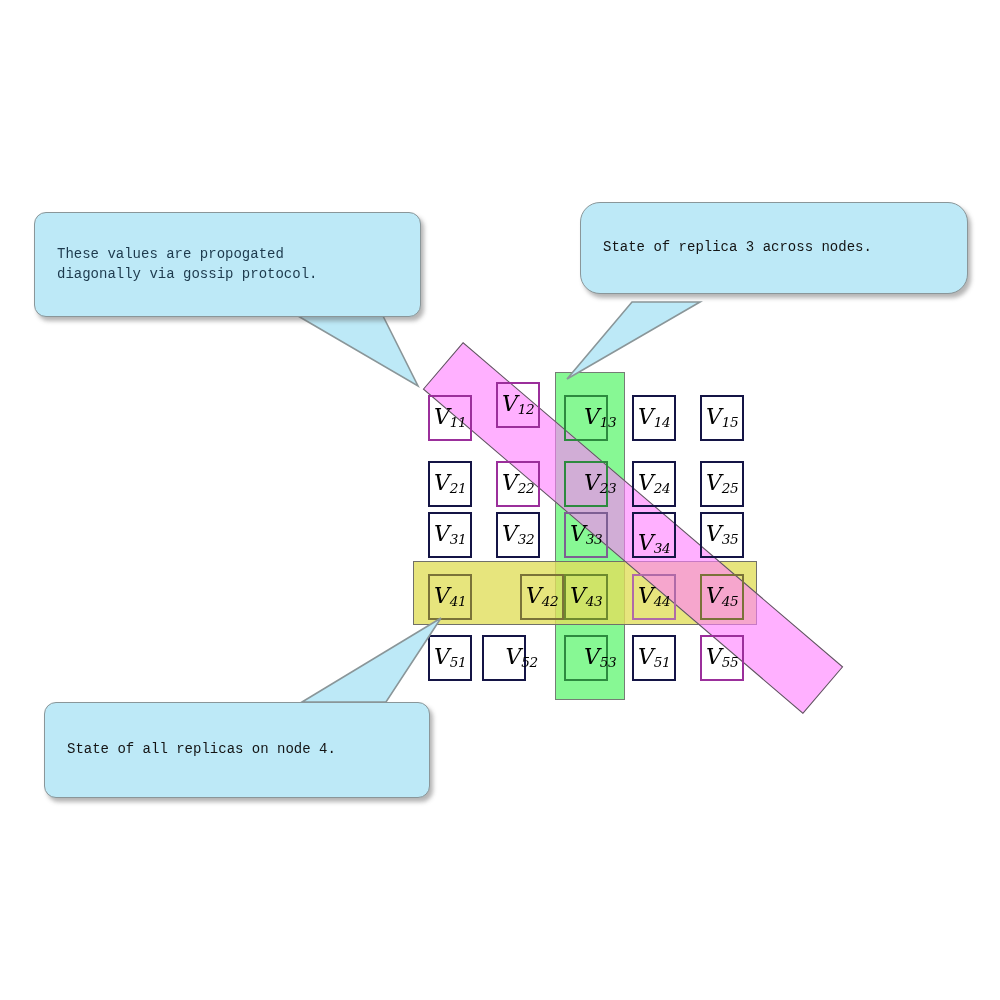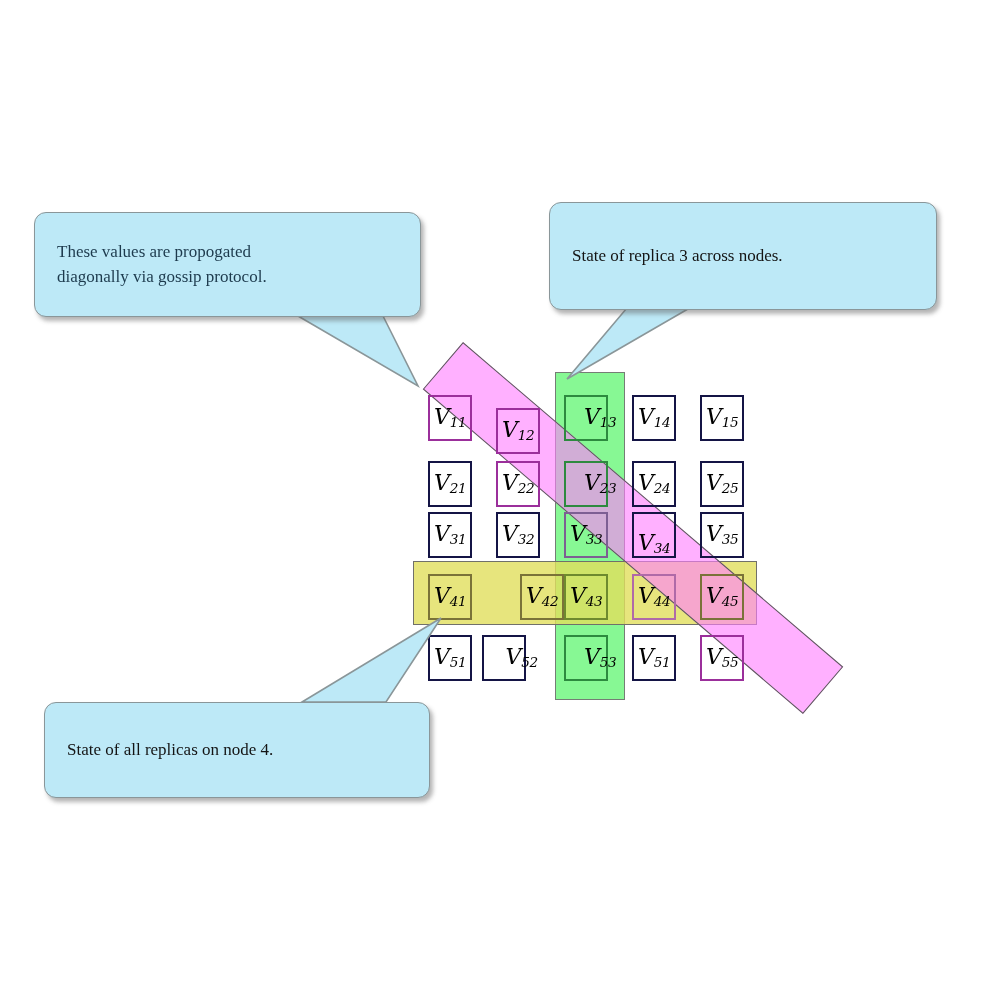--- a/index.html
+++ b/index.html
@@ -29,35 +29,35 @@
     background: #bde9f7;
     border: 1.6px solid #8a9699;
     border-radius: 12px;
     box-shadow: 3px 4px 4px rgba(90,90,90,0.45);
     display: flex;
     align-items: center;
     padding: 0 22px;
     z-index: 40;
   }
   .callout-text {
-    font-family: Liberation Serif, serif;
-    font-size: 17px;
+    font-family: Liberation Mono, monospace;
+    font-size: 14px;
     line-height: 1.42;
     white-space: pre-line;
     letter-spacing: 0px;
   }
   #callout-gossip {
     left: 34px; top: 212px;
     width: 387px; height: 105px;
   }
   #callout-gossip .callout-text { color: #1d3a4d; }
 
   #callout-replica3 {
-    left: 549px; top: 202px;
-    width: 388px; height: 108px;
+    left: 580px; top: 202px;
+    width: 388px; height: 92px; border-radius: 20px;
   }
   #callout-replica3 .callout-text { color: #141414; }
 
   #callout-node4 {
     left: 44px; top: 702px;
     width: 386px; height: 96px;
   }
   #callout-node4 .callout-text { color: #141414; }
 
   
@@ -153,21 +153,21 @@
   </svg>
 
   <svg class="tail" width="1000" height="1000" viewBox="0 0 1000 1000" style="left:0;top:0;">
     <polygon points="302,702 386,702 441,618" fill="#bde9f7" stroke="#8a9699" stroke-width="1.6"></polygon>
   </svg>
 
   <div id="grid">
       <div class="cell hl-pink" style="left: 428px; top: 395px;">
         <span class="cell-label">V<sub>11</sub></span>
       </div>
-      <div class="cell hl-pink" style="left: 496px; top: 408px;">
+      <div class="cell hl-pink" style="left: 496px; top: 382px;">
         <span class="cell-label">V<sub>12</sub></span>
       </div>
       <div class="cell hl-green" style="left: 564px; top: 395px;">
         <span class="cell-label">V<sub>13</sub></span>
       </div>
       <div class="cell " style="left: 632px; top: 395px;">
         <span class="cell-label">V<sub>14</sub></span>
       </div>
       <div class="cell " style="left: 700px; top: 395px;">
         <span class="cell-label">V<sub>15</sub></span>

